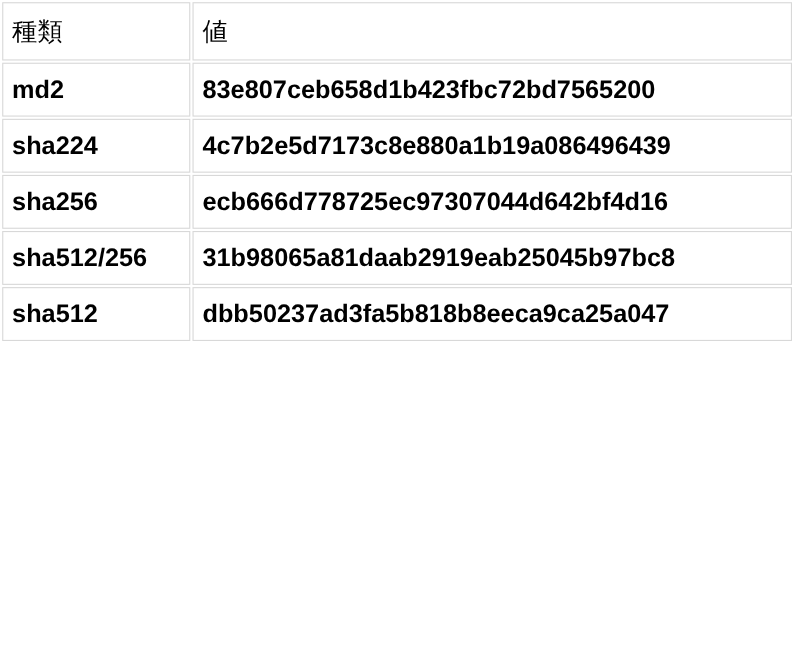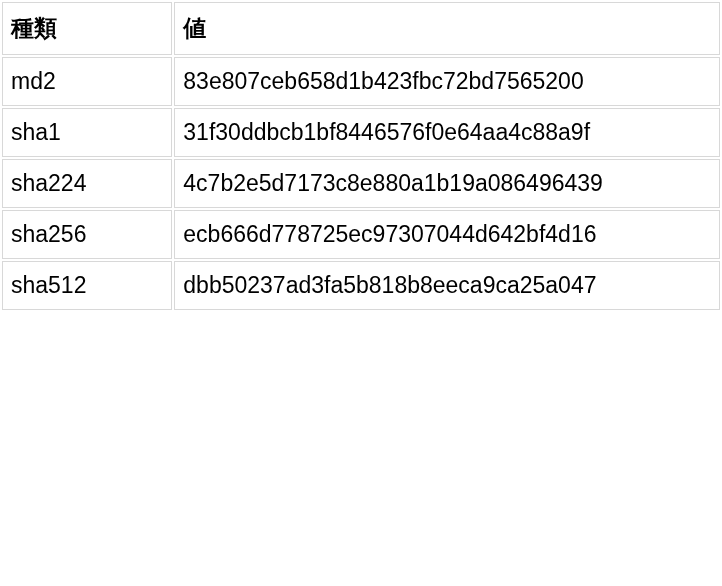--- a/index.html
+++ b/index.html
@@ -18,27 +18,27 @@
       border-collapse: separate;
       border-spacing: 2px;
       width: 100%;
       background: #ffffff;
     }
     th, td {
       border: 1px solid #d8d8d8;
       padding: 10px 8px;
       text-align: left;
       font-size: 23px;
-      font-weight: 400;
+      font-weight: 700;
       white-space: nowrap;
       overflow: hidden;
       background: #ffffff;
     }
     th {
-      font-weight: 700;
+      font-weight: 400;
     }
     .col-type {
       width: 172px;
     }
     .col-value {
       width: 548px;
     }
   </style>
 </head>
 <body>
@@ -49,29 +49,29 @@
       <th class="col-type">種類</th>
       <th class="col-value">値</th>
     </tr>
   </thead>
   <tbody id="table-body">
   <tr>
         <td class="col-type">md2</td>
         <td class="col-value">83e807ceb658d1b423fbc72bd7565200</td>
       </tr>
       <tr>
-        <td class="col-type">sha1</td>
-        <td class="col-value">31f30ddbcb1bf8446576f0e64aa4c88a9f</td>
-      </tr>
-      <tr>
         <td class="col-type">sha224</td>
         <td class="col-value">4c7b2e5d7173c8e880a1b19a086496439</td>
       </tr>
       <tr>
         <td class="col-type">sha256</td>
         <td class="col-value">ecb666d778725ec97307044d642bf4d16</td>
+      </tr>
+      <tr>
+        <td class="col-type">sha512/256</td>
+        <td class="col-value">31b98065a81daab2919eab25045b97bc8</td>
       </tr>
       <tr>
         <td class="col-type">sha512</td>
         <td class="col-value">dbb50237ad3fa5b818b8eeca9ca25a047</td>
       </tr>
     </tbody>
 </table>
 
 </body></html>

